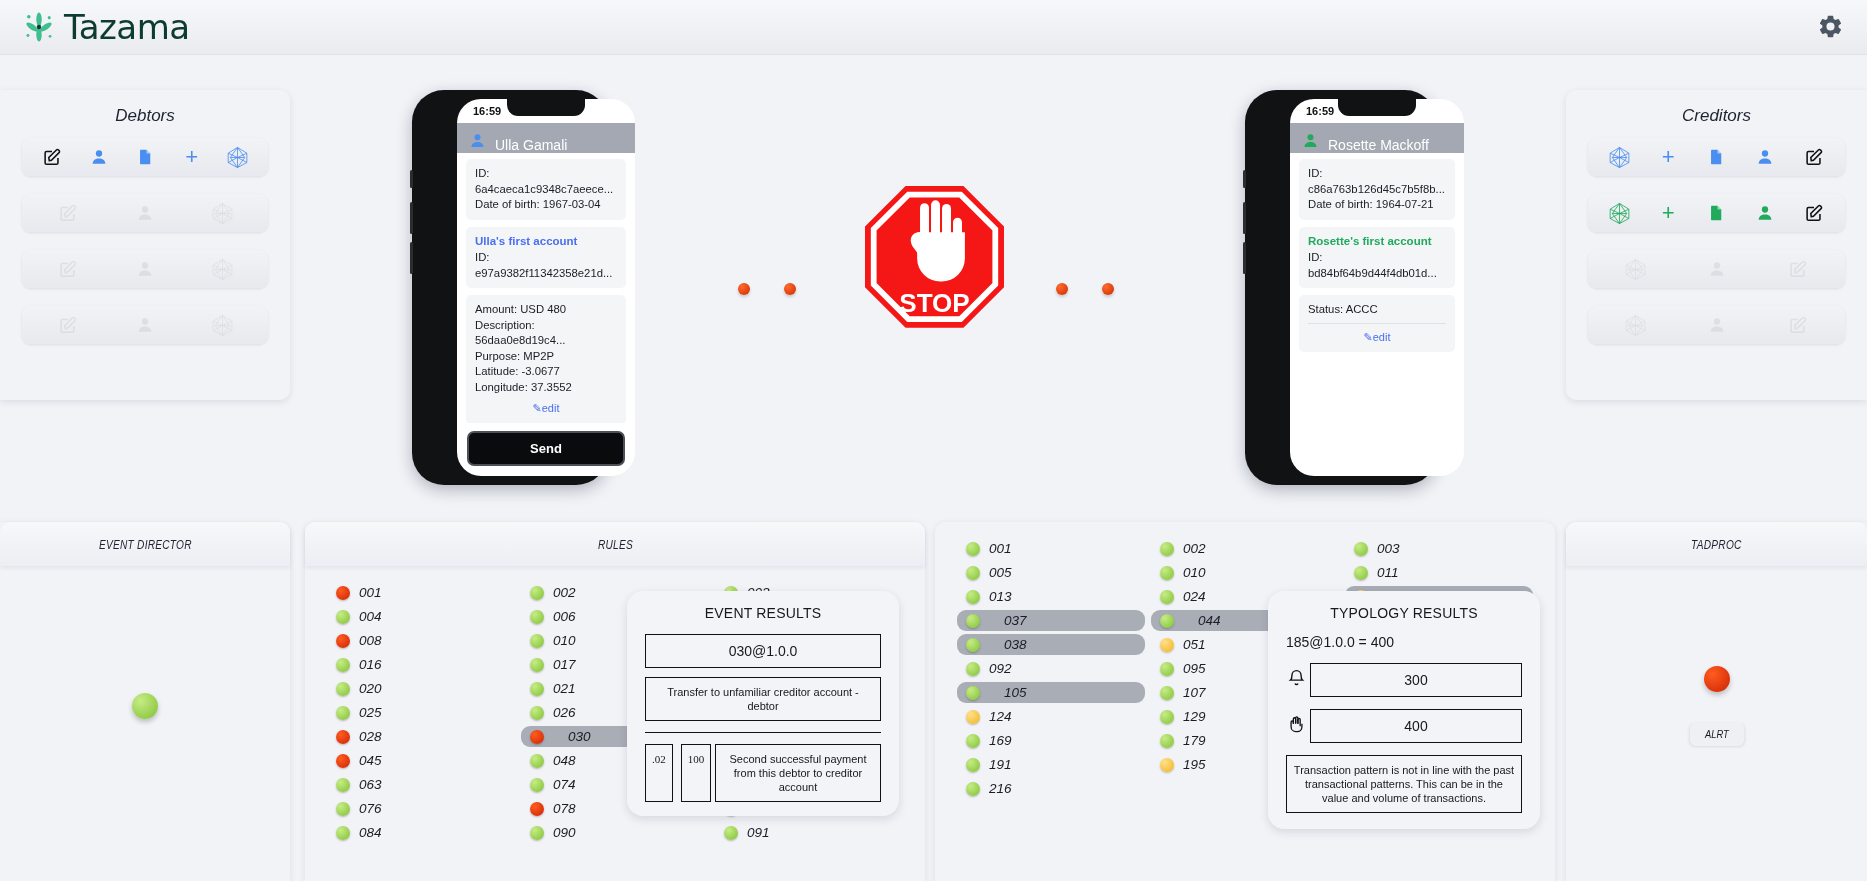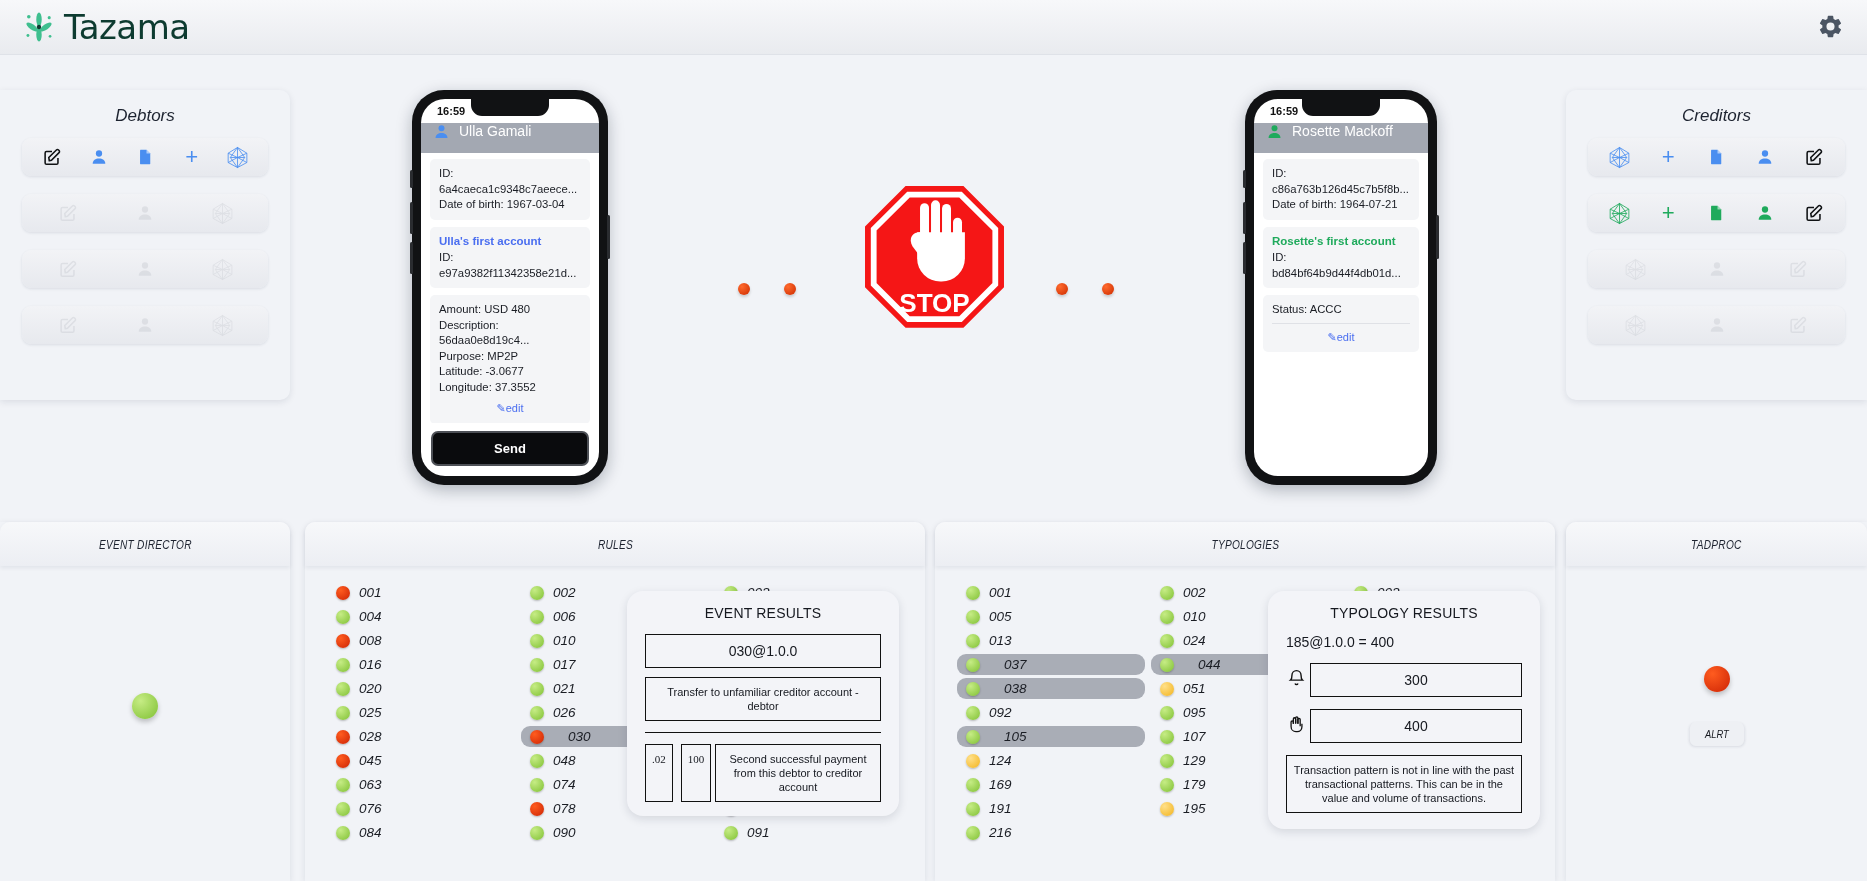--- a/index.html
+++ b/index.html
@@ -80,32 +80,33 @@
     background: #111214;
     border-radius: 32px;
     padding: 9px;
     box-shadow: 0 5px 16px rgba(10,20,40,0.28);
   }
   .phone-screen {
     width: 100%; height: 100%; background: #fff;
     border-radius: 24px; overflow: hidden;
     display: flex; flex-direction: column;
     position: relative;
+    margin-left: 36px;
   }
   .notch {
     position: absolute; top: 0; left: 50%; transform: translateX(-50%);
     width: 78px; height: 17px; background: #111214;
     border-radius: 0 0 11px 11px; z-index: 5;
   }
   .status-bar {
     height: 24px; display: flex; align-items: center;
     padding-left: 16px; font-size: 11px; font-weight: bold; color: #111;
   }
   .phone-header {
-    height: 30px; display: flex; align-items: flex-start; gap: 9px;
+    height: 30px; display: flex; align-items: flex-end; gap: 9px;
     padding: 0 12px; background: #a3a8b2;
   }
   .phone-header .name { color: #fff; font-size: 14px; }
   .phone-body { flex: 1; padding: 6px 9px; display: flex; flex-direction: column; gap: 7px;
     overflow: hidden; }
   .info-box {
     background: #f4f5f7; border-radius: 5px; padding: 7px 9px;
     font-size: 11.3px; color: #1a1d24; line-height: 15.5px;
   }
   .acct-name { font-weight: bold; font-size: 11.5px; margin-bottom: 1px; }
@@ -707,23 +708,20 @@
   <div class="res-row">
     <div class="res-col-small">
       <div class="res-field small">.02</div>
       <div class="res-field small">100</div>
     </div>
     <div class="res-field small" style="flex:1;display:flex;align-items:center;justify-content:center;">Second successful payment from this debtor to creditor account</div>
   </div>
 </div>
 
 <div class="card" id="typologies-card">
-  <div class="card-head small-caps">
-    <span class="card-head-title">TYPOLOGIES</span>
-  </div>
   <div class="dot-grid" id="typologies-grid">
       <div class="dot-item">
         <span class="led green"></span>
         <span class="dot-label">001</span>
       </div>
       <div class="dot-item">
         <span class="led green"></span>
         <span class="dot-label">002</span>
       </div>
       <div class="dot-item">

